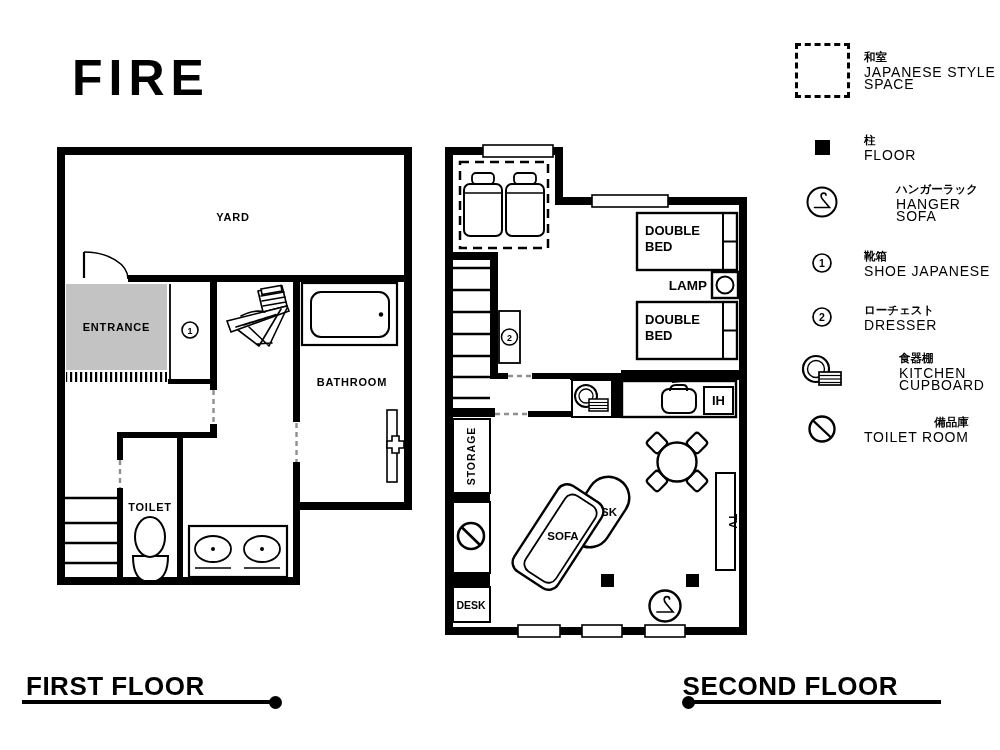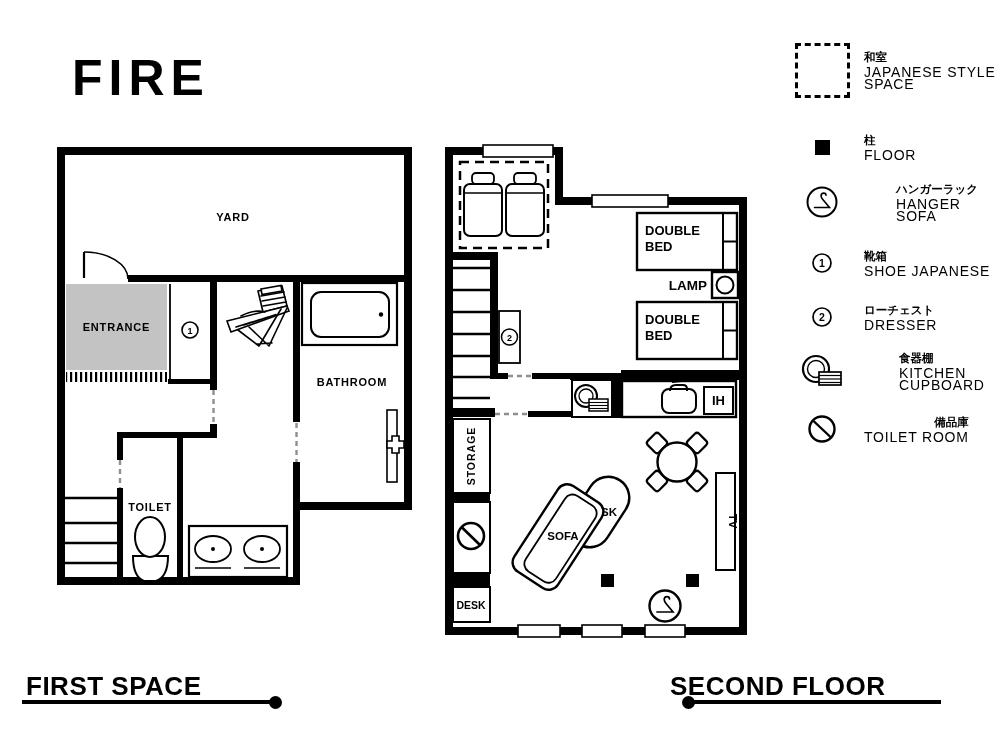--- a/index.html
+++ b/index.html
@@ -366,21 +366,21 @@
         </svg>
       </div>
       <div class="legend-text">
         <span class="legend-jp">備品庫</span>
         <span class="legend-en">TOILET ROOM</span>
       </div>
     </div>
 
   </div>
 
-  <div class="floor-label" style="left:26px;">FIRST SPACE</div>
+  <div class="floor-label" style="left:26px;">FIRST FLOOR</div>
   <div class="floor-line" style="left:22px; width:249px;"></div>
   <div class="floor-dot" style="left:269px;"></div>
 
-  <div class="floor-label" style="left:670px; width:250px; text-align:left;">SECOND FLOOR</div>
+  <div class="floor-label" style="left:648px; width:250px; text-align:right;">SECOND FLOOR</div>
   <div class="floor-line" style="left:691px; width:250px;"></div>
   <div class="floor-dot" style="left:682px;"></div>
 
 </div>
 
 </body></html>

